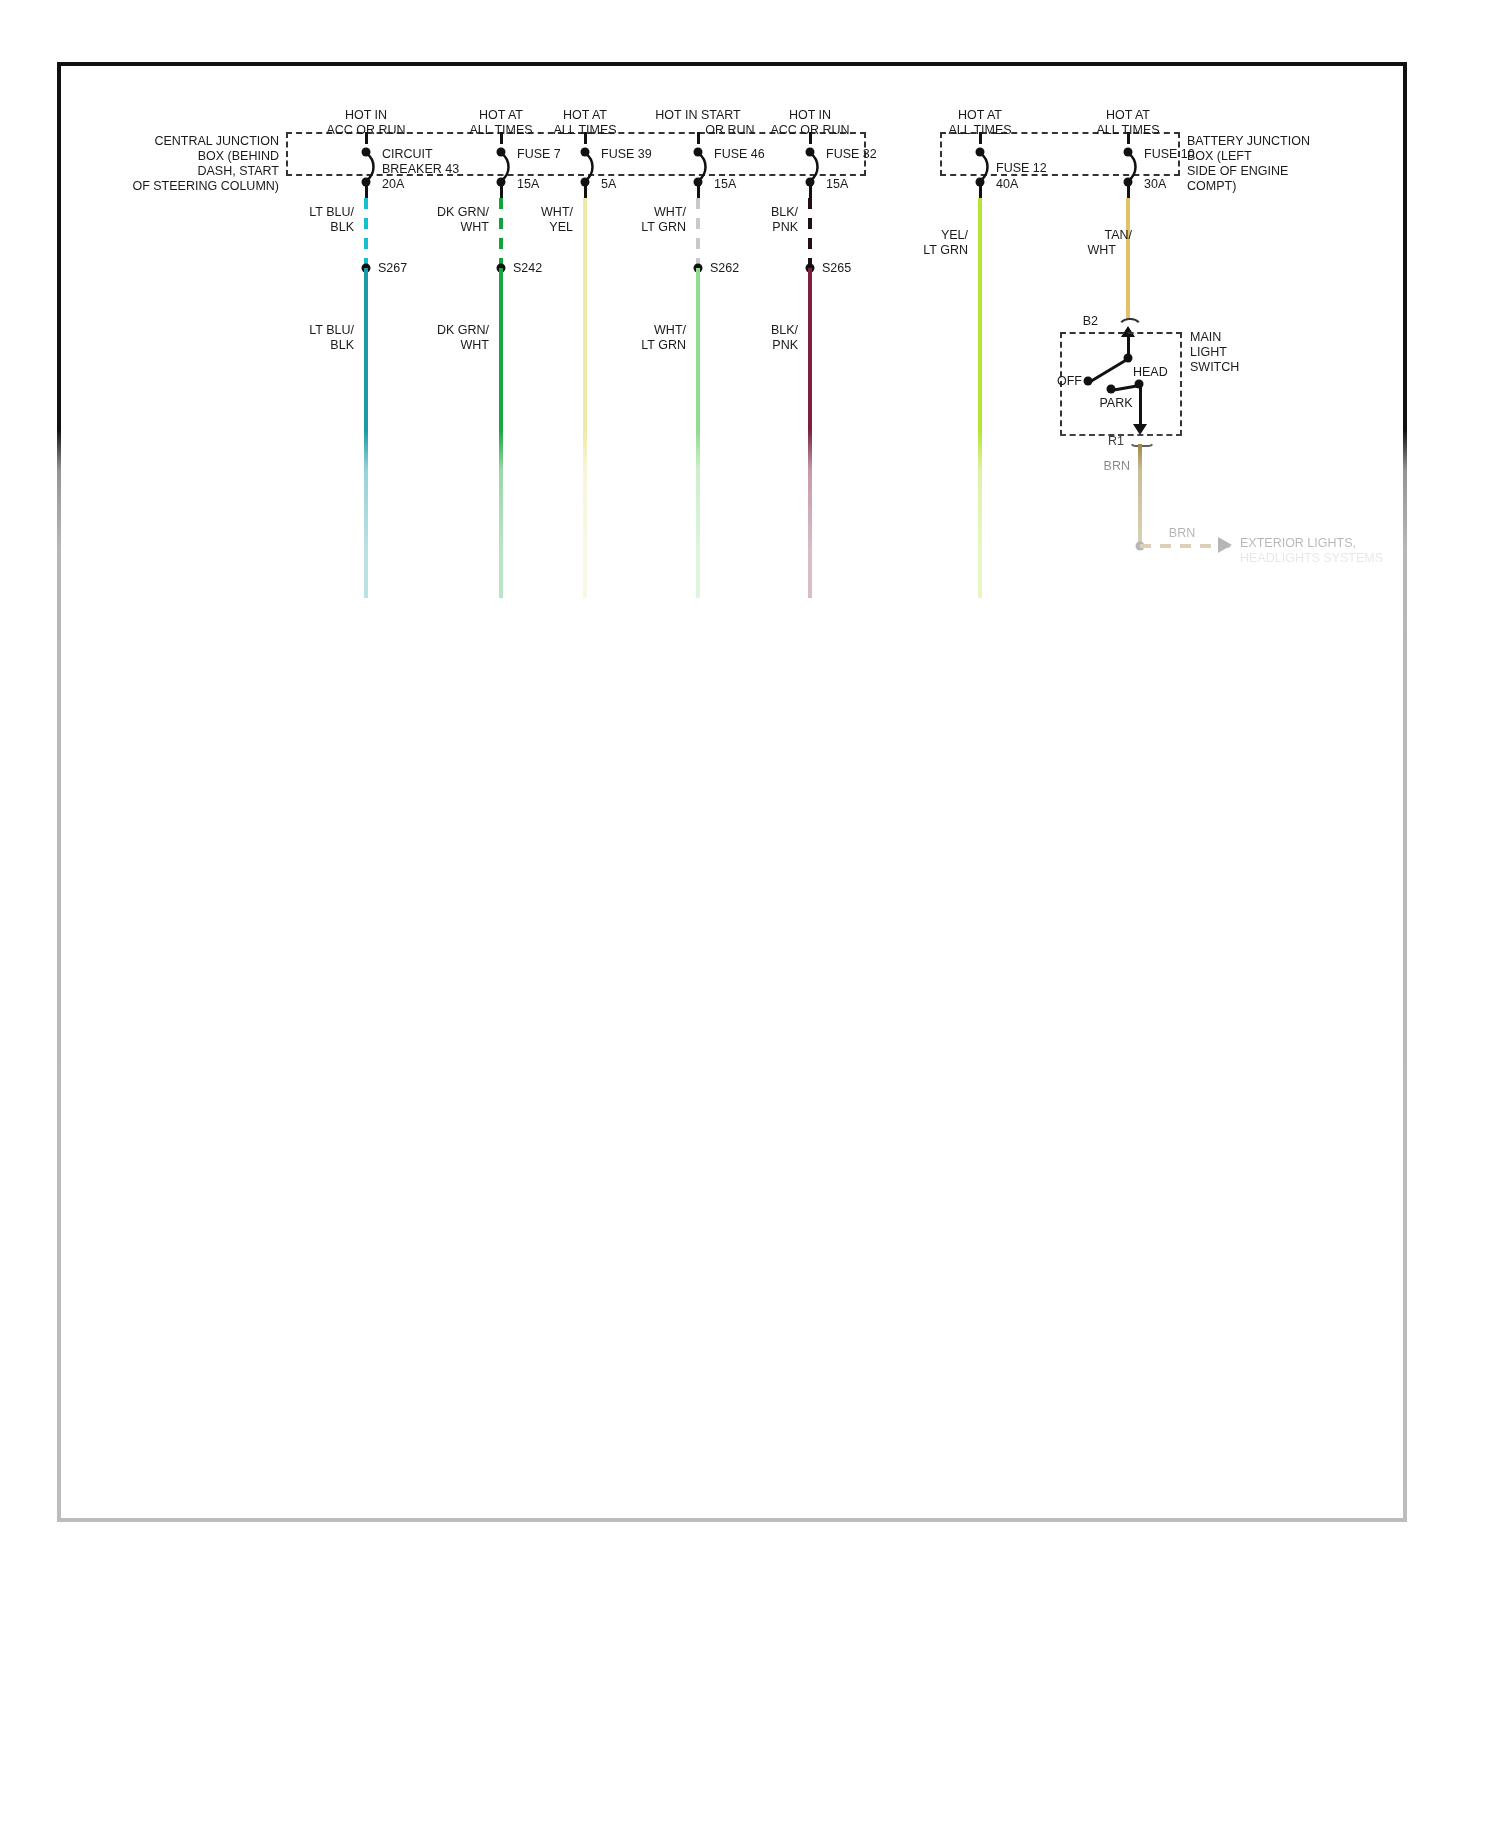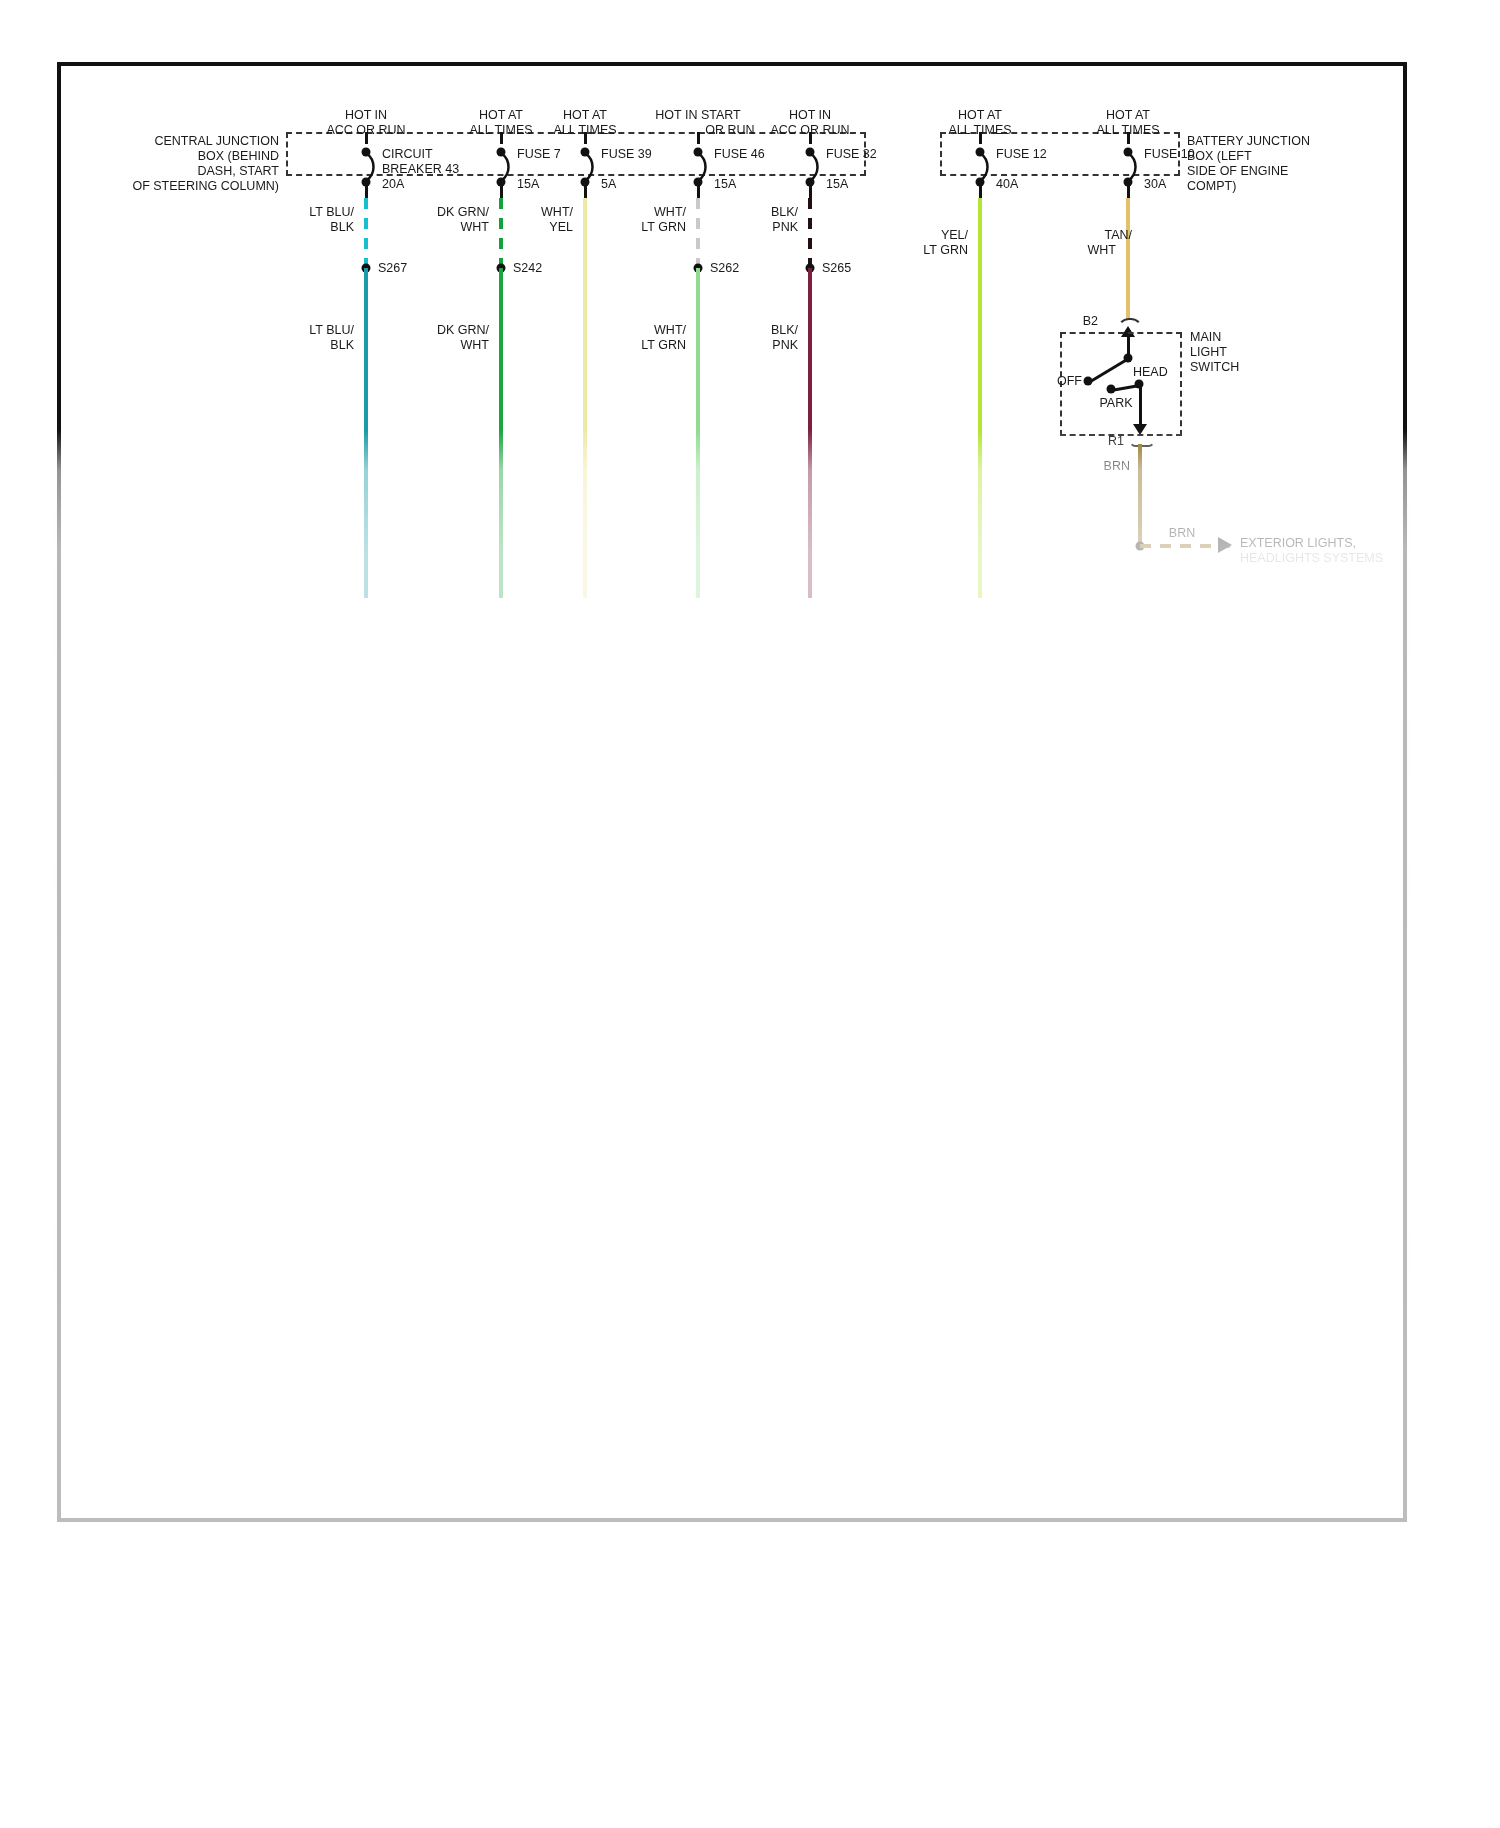--- a/index.html
+++ b/index.html
@@ -317,21 +317,21 @@
 
   <div class="t c" style="left:980px;top:108px;">HOT AT</div>
   <div class="t c" style="left:980px;top:123px;">ALL TIMES</div>
   <div class="lead" style="left:979px;top:132px;height:12px;"></div>
   <div class="dot" style="left:980px;top:152px;"></div>
   <svg class="squig" style="left:972px;top:152px;" width="18" height="30" viewBox="0 0 18 30">
      <path d="M8 1 C18 8, 18 22, 8 29" stroke="#111" stroke-width="2.5" fill="none"></path>
   </svg>
   <div class="dot" style="left:980px;top:182px;"></div>
   <div class="lead" style="left:979px;top:182px;height:16px;"></div>
-  <div class="t" style="left:996px;top:147px;">FUSE 12</div>
+  <div class="t" style="left:996px;top:161px;">FUSE 12</div>
   <div class="t" style="left:996px;top:177px;">40A</div>
   <div class="w solid" style="left:978px;top:198px;height:400px;color:#b4e534;"></div>
   <div class="t r" style="left:968px;top:228px;">YEL/</div>
   <div class="t r" style="left:968px;top:243px;">LT GRN</div>
 
   <div class="t c" style="left:1128px;top:108px;">HOT AT</div>
   <div class="t c" style="left:1128px;top:123px;">ALL TIMES</div>
   <div class="lead" style="left:1127px;top:132px;height:12px;"></div>
   <div class="dot" style="left:1128px;top:152px;"></div>
   <svg class="squig" style="left:1120px;top:152px;" width="18" height="30" viewBox="0 0 18 30">

